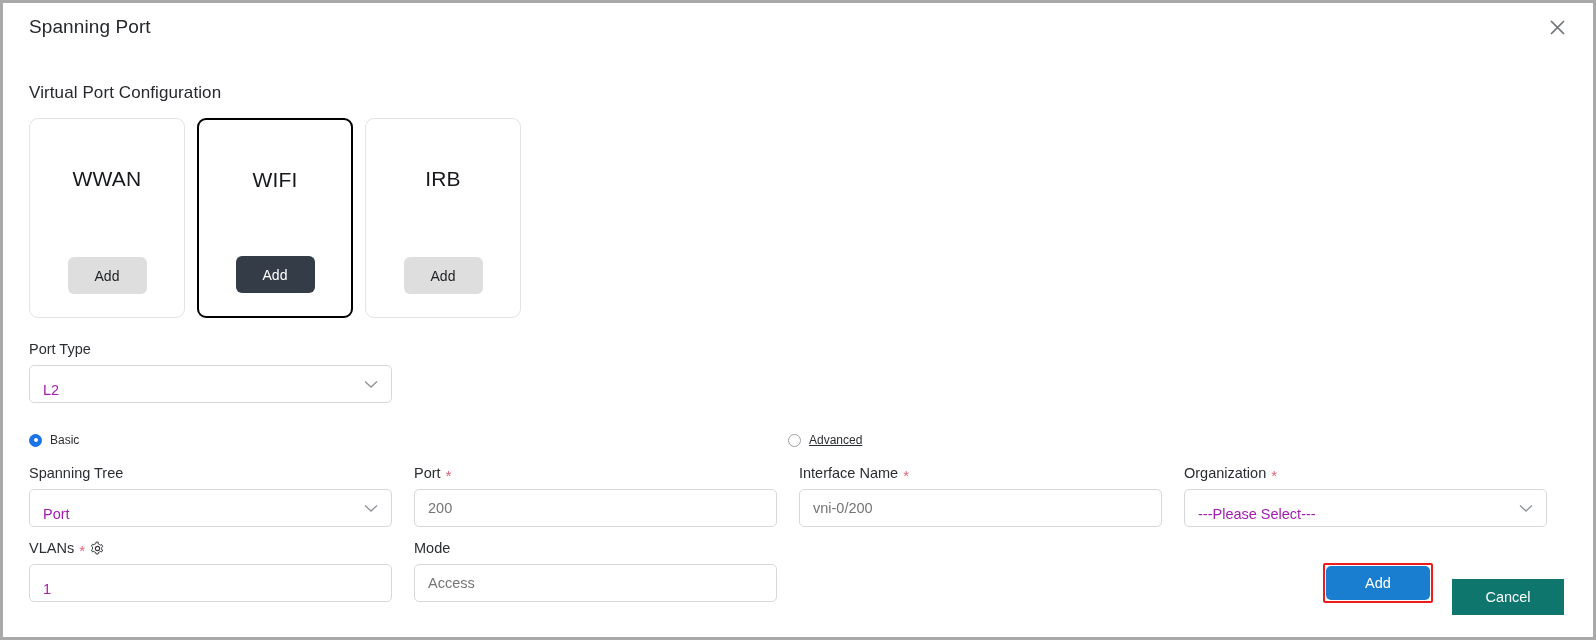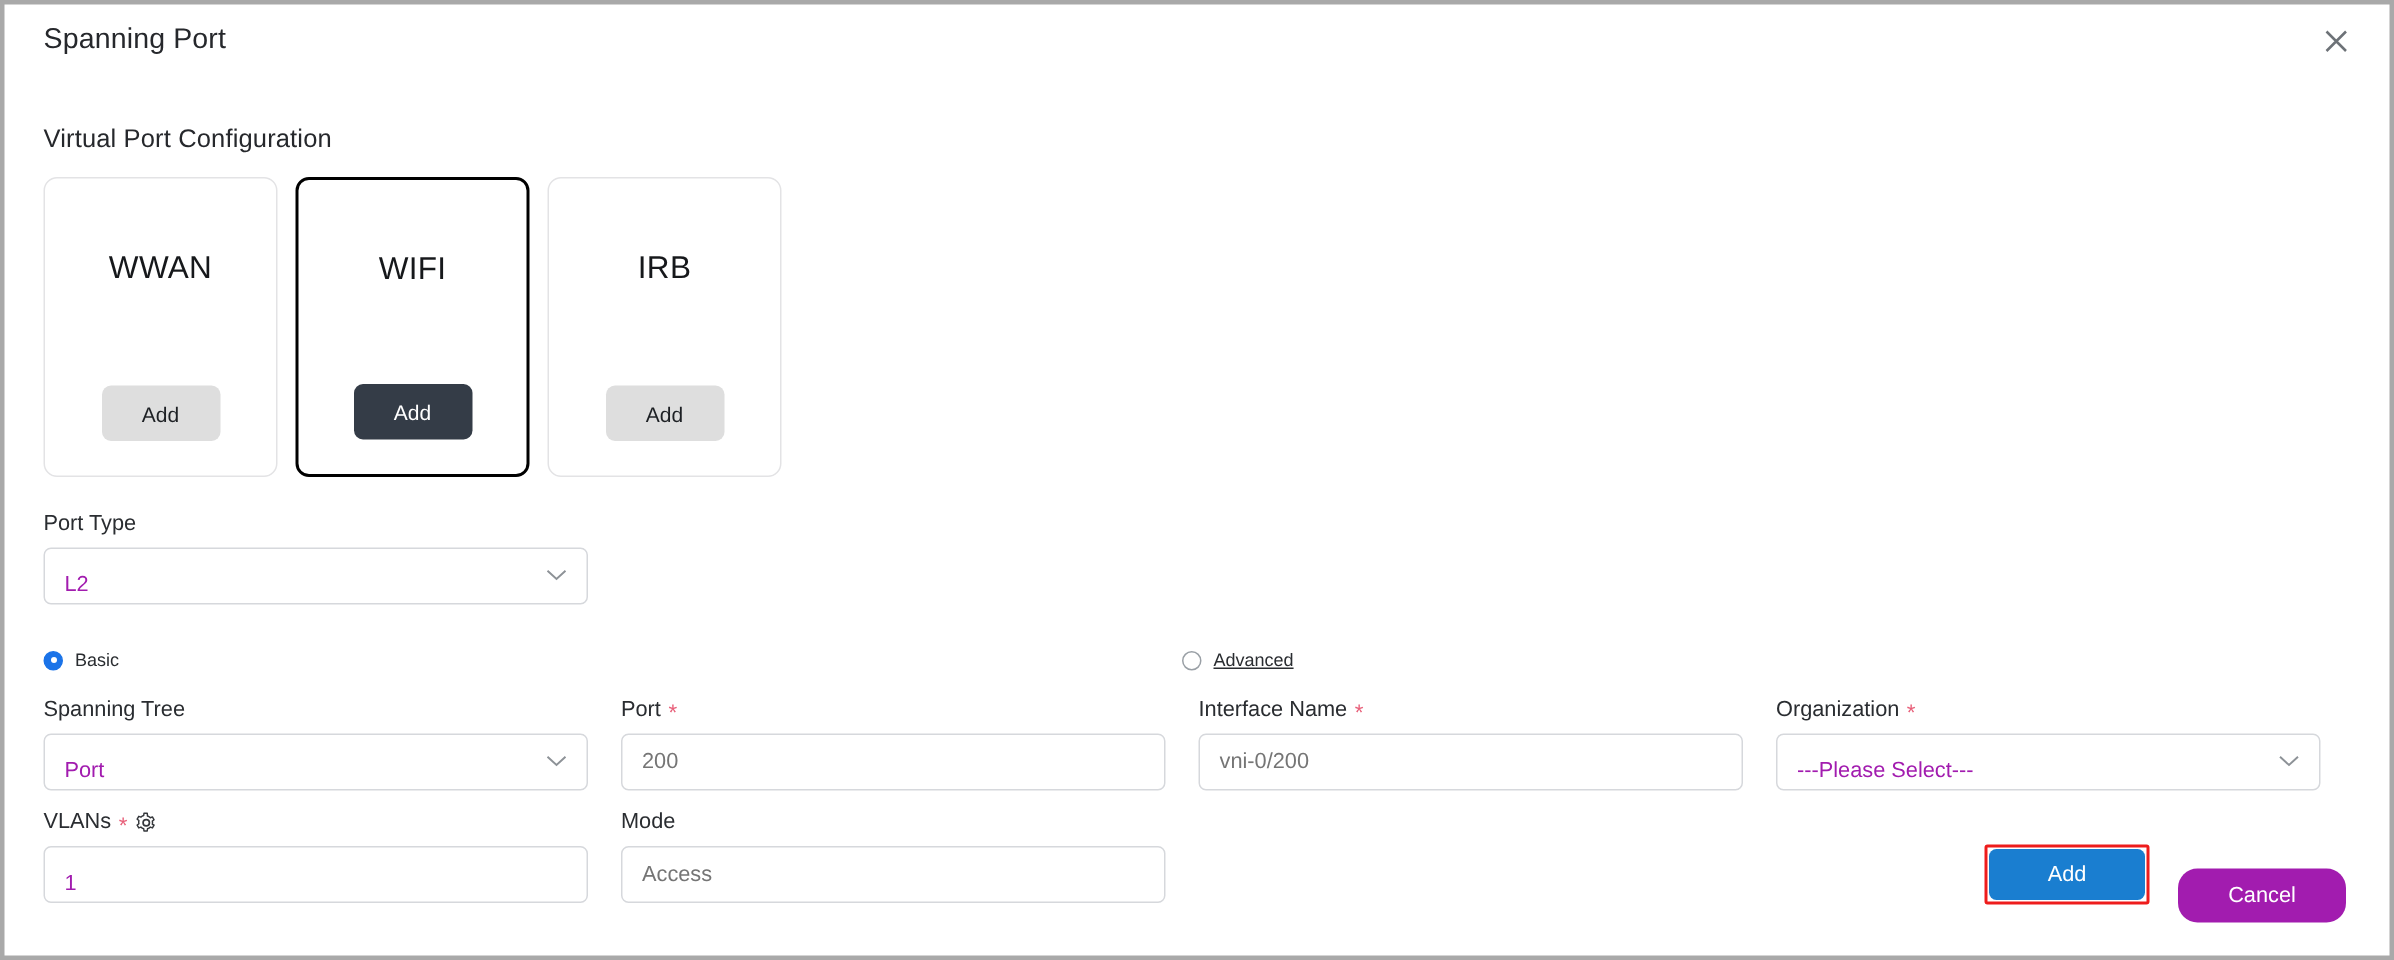--- a/index.html
+++ b/index.html
@@ -193,21 +193,21 @@
   .btn {
     height: 34px;
     border: none;
     border-radius: 5px;
     font-size: 14.5px;
     font-family: "Liberation Sans", sans-serif;
     cursor: pointer;
     padding: 0 12px;
   }
   .btn-primary { background: #1a7ed0; color: #ffffff; width: 104px; }
-  .btn-dark    { background: #a21caf; color: #ffffff; width: 112px; border-radius: 13px; height: 36px; margin-top: 28px; }
+  .btn-dark    { background: #0f766e; color: #ffffff; width: 112px; border-radius: 0; height: 36px; margin-top: 28px; }
 </style>
 </head>
 <body>
 
 <div class="window">
 
   <div class="titlebar">
     <div class="dialog-title">Spanning Port</div>
     <div class="close-btn">
       <svg width="19" height="19" viewBox="0 0 19 19" aria-hidden="true">

